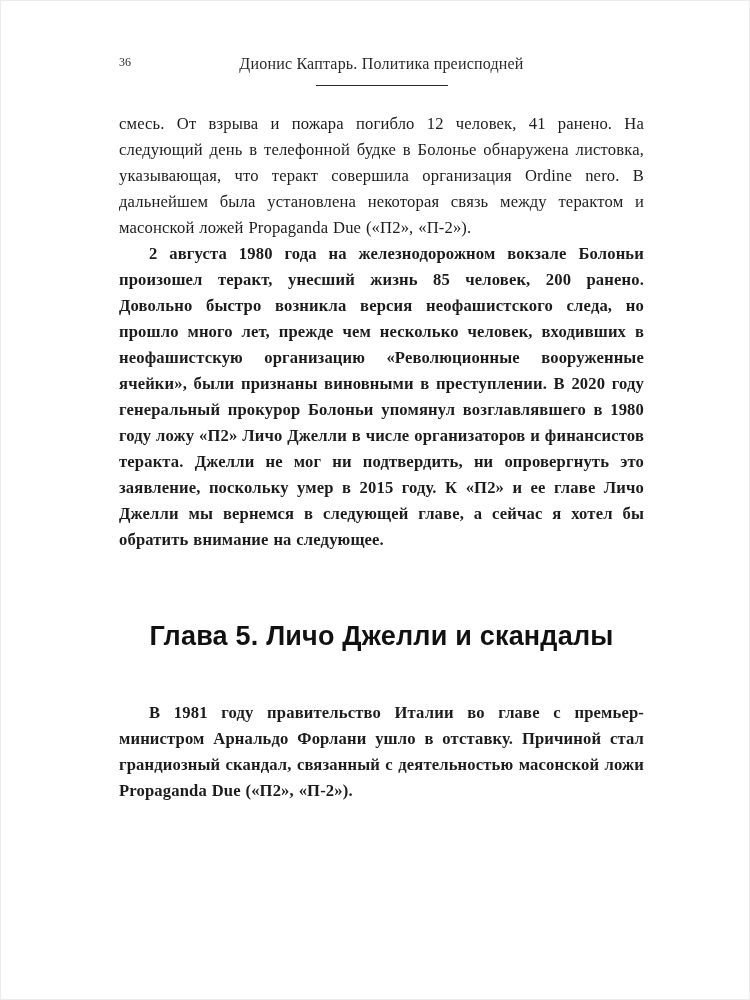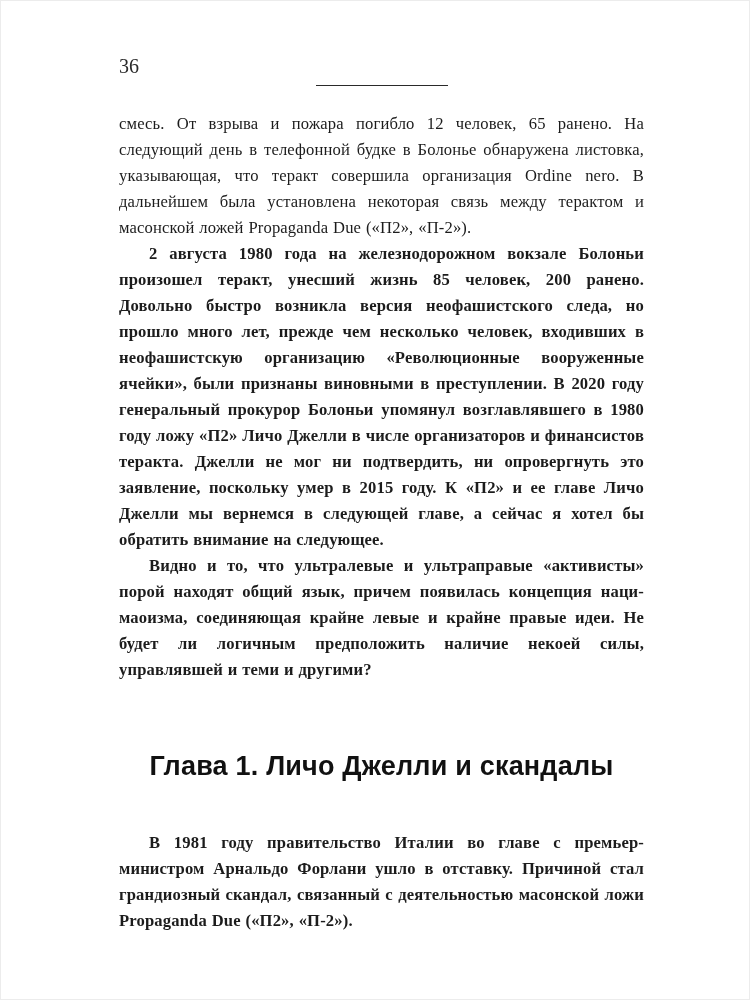--- a/index.html
+++ b/index.html
@@ -23,21 +23,21 @@
     position: absolute;
     top: 54px;
     left: 118px;
     right: 105px;
     height: 40px;
   }
   .page-number {
     position: absolute;
     left: 0;
     top: 0;
-    font-size: 20px;
+    font-size: 12px;
     color: #2a2a2a;
   }
   .running-title {
     position: absolute;
     left: 0;
     right: 0;
     top: 0;
     text-align: center;
     font-size: 16px;
     letter-spacing: 0.2px;
@@ -80,31 +80,31 @@
     color: #111111;
   }
 </style>
 </head>
 <body>
 
 <div class="page">
 
   <div class="running-header">
     <span class="page-number">36</span>
+    <span class="running-title">Дионис Каптарь. Политика преисподней</span>
     <span class="header-rule"></span>
   </div>
 
   <div class="text-block">
 
-    <p class="para">смесь. От взрыва и пожара погибло 12 человек, 65 ранено. На следующий день в телефонной будке в Болонье обнаружена листовка, указывающая, что теракт совершила организация Ordine nero. В дальнейшем была установлена некоторая связь между терактом и масонской ложей Propaganda Due («П2», «П-2»).</p>
+    <p class="para">смесь. От взрыва и пожара погибло 12 человек, 41 ранено. На следующий день в телефонной будке в Болонье обнаружена листовка, указывающая, что теракт совершила организация Ordine nero. В дальнейшем была установлена некоторая связь между терактом и масонской ложей Propaganda Due («П2», «П-2»).</p>
 
     <p class="para indent">2 августа 1980 года на железнодорожном вокзале Болоньи произошел теракт, унесший жизнь 85 человек, 200 ранено. Довольно быстро возникла версия неофашистского следа, но прошло много лет, прежде чем несколько человек, входивших в неофашистскую организацию «Революционные вооруженные ячейки», были признаны виновными в преступлении. В 2020 году генеральный прокурор Болоньи упомянул возглавлявшего в 1980 году ложу «П2» Личо Джелли в числе организаторов и финансистов теракта. Джелли не мог ни подтвердить, ни опровергнуть это заявление, поскольку умер в 2015 году. К «П2» и ее главе Личо Джелли мы вернемся в следующей главе, а сейчас я хотел бы обратить внимание на следующее.</p>
 
 
-    <p class="para indent">Видно и то, что ультралевые и ультраправые «активисты» порой находят общий язык, причем появилась концепция наци-маоизма, соединяющая крайне левые и крайне правые идеи. Не будет ли логичным предположить наличие некоей силы, управлявшей и теми и другими?</p>
 
-    <h2 class="chapter-heading">Глава 1. Личо Джелли и скандалы</h2>
+    <h2 class="chapter-heading">Глава 5. Личо Джелли и скандалы</h2>
 
     <p class="para indent">В 1981 году правительство Италии во главе с премьер-министром Арнальдо Форлани ушло в отставку. Причиной стал грандиозный скандал, связанный с деятельностью масонской ложи Propaganda Due («П2», «П-2»).</p>
 
   </div>
 
 </div>
 
 </body></html>

